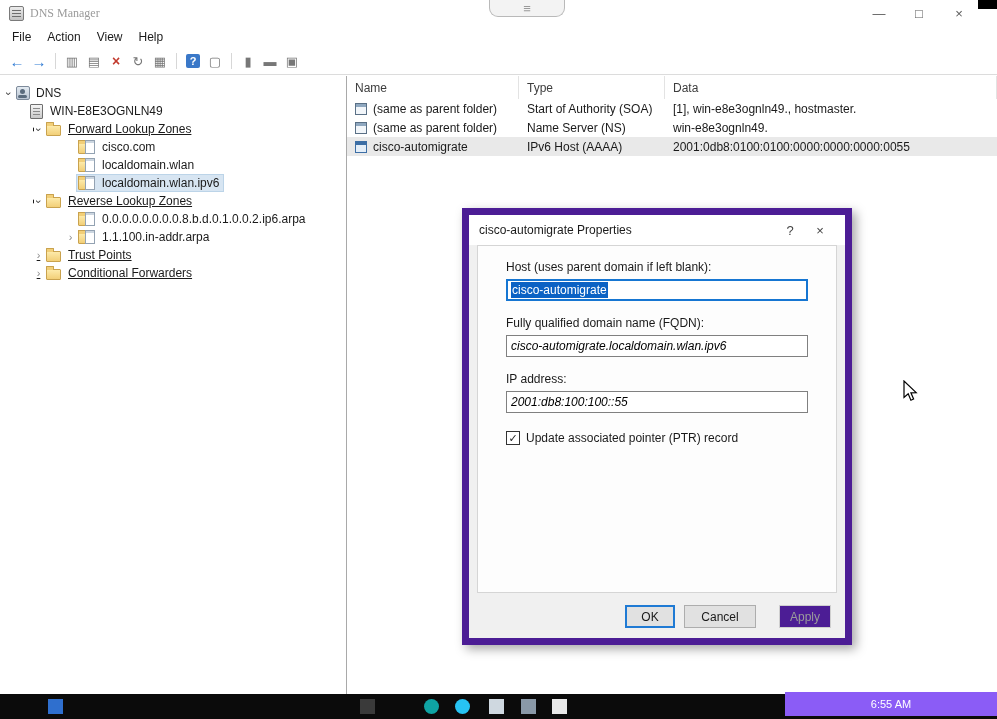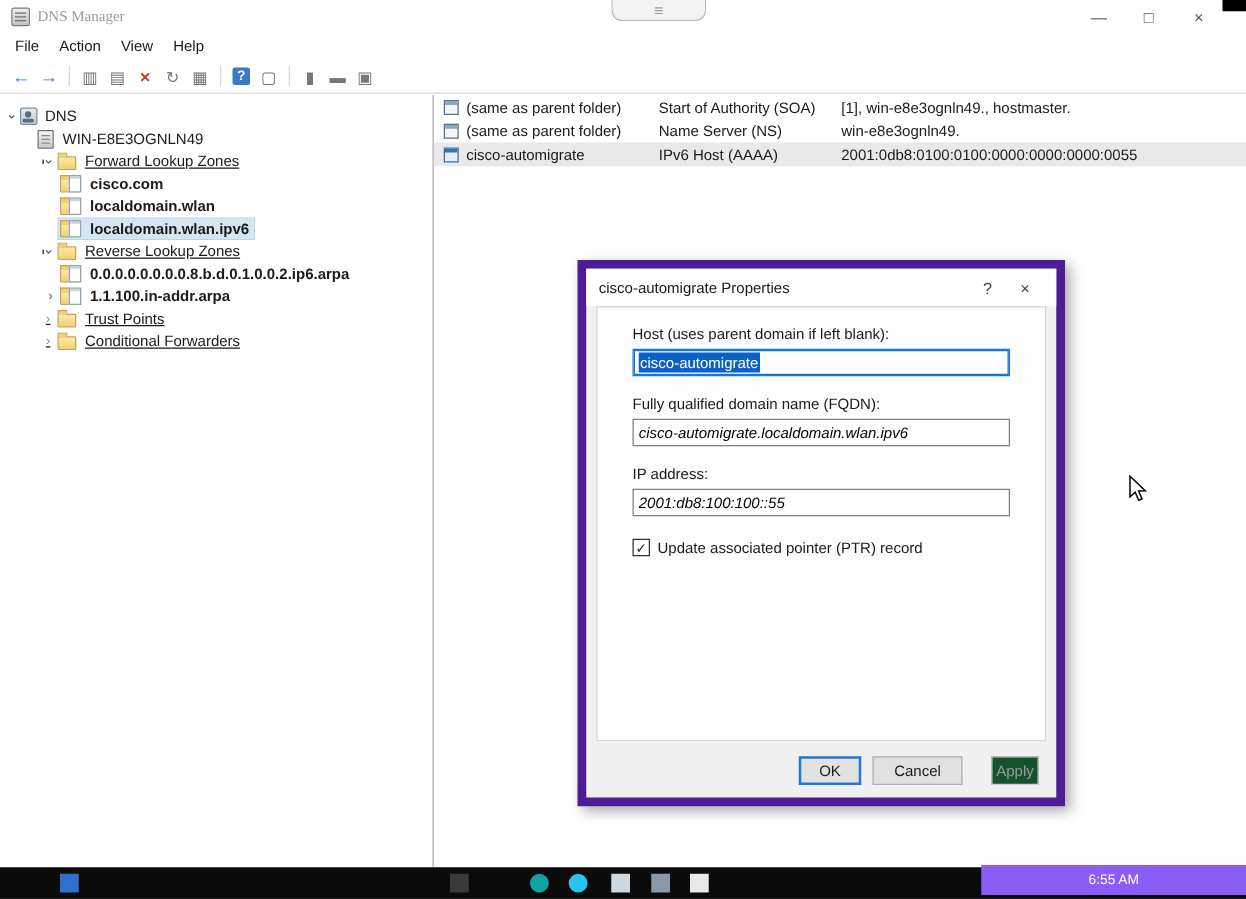--- a/index.html
+++ b/index.html
@@ -42,21 +42,21 @@
   .tsep { width:1px; height:16px; background:#d7d7d7; margin:0 5px; }
 
   .content { position:absolute; left:0; top:76px; right:0; bottom:0; display:flex; }
   .tree-pane { width:347px; border-right:1px solid #a9a9a9; padding-top:8px; overflow:hidden; }
   .list-pane { flex:1; position:relative; overflow:hidden; }
 
   
   .trow { height:18px; display:flex; align-items:center; white-space:nowrap; }
   .exp { width:13px; flex:0 0 13px; text-align:center; color:#8b8b8b; font-size:11px; line-height:13px; }
   .exp.open { transform:rotate(90deg); color:#444; }
-  .lv0 { padding-left:2px; } .lv1 { padding-left:16px; } .lv2 { padding-left:32px;text-decoration:underline; } .lv3 { padding-left:34px;font-weight:bold; }
+  .lv0 { padding-left:2px; } .lv1 { padding-left:16px; } .lv2 { padding-left:32px;text-decoration:underline; } .lv3 { padding-left:64px; }
   .row-inner { display:flex; align-items:center; padding:1px 4px 1px 1px; }
   .row-inner.sel { background:#d7e5f2; outline:1px solid #bcd4e8; }
   .tlabel { padding-left:1px; }
 
   .i-dnsroot { width:14px; height:14px; flex:0 0 14px; margin-right:5px; position:relative;
     background:linear-gradient(#e3eaf1,#b9c4d2); border:1px solid #7d8a9a; border-radius:2px; }
   .i-dnsroot::before { content:""; position:absolute; left:3px; top:2px; width:5px; height:5px;
     border-radius:50%; background:#5a6b7d; }
   .i-dnsroot::after { content:""; position:absolute; left:1px; top:8px; width:9px; height:3px;
     border-radius:2px; background:#5a6b7d; }
@@ -107,21 +107,21 @@
   .txt-sel { background:#0b62c4; color:#fff; padding:1px 1px; }
   input.txt { display:inline-block;font-style:italic; }
   .cb-row { display:flex; align-items:center; margin-top:18px; }
   .checkbox { width:14px; height:14px; border:1px solid #333; background:#fff; margin-right:6px;
     display:flex; align-items:center; justify-content:center; font-size:11px; color:#222; }
   .dlg-buttons { position:absolute; right:14px; bottom:10px; display:flex; align-items:flex-start; }
   .btn { height:23px; background:#e1e1e1; border:1px solid #adadad; display:flex; align-items:center;
     justify-content:center; font-size:12px; }
   .btn-ok { width:50px; border:2px solid #1f7ad4; }
   .btn-cancel { width:72px; margin-left:9px; }
-  .btn-apply { width:38px; margin-left:23px; background:#14532d; border-color:#cfcfcf; color:#9b9b9b; }
+  .btn-apply { width:52px; margin-left:23px; background:#4c1d95; border-color:#cfcfcf; color:#9b9b9b; }
 
   
   .taskbar { position:absolute; left:0; top:694px; width:997px; height:25px; background:#0b0b0b; }
   .tb-icon { position:absolute; top:5px; width:15px; height:15px; }
   .clock-panel { position:absolute; right:0; bottom:3px; width:212px; height:24px; background:#8b5cf6;
     display:flex; align-items:center; justify-content:center; color:#fff; font-size:11px; z-index:3; }
 
   .cursor { position:absolute; left:903px; top:380px; z-index:20; }
 </style>
 </head>
@@ -242,20 +242,25 @@
       <div class="trow lv2">
         <span class="exp">›</span>
         <div class="row-inner">
             <span class="i-folder"></span>
             <span class="tlabel">Conditional Forwarders</span>
           </div>
       </div>
     </div>
 
     <div class="list-pane">
+      <div class="list-header">
+        <div class="hcell c-name">Name</div>
+        <div class="hcell c-type">Type</div>
+        <div class="hcell c-data">Data</div>
+      </div>
       <div class="lrow">
         <div class="cell c-name">
             <span class="i-record"></span>
             <span>(same as parent folder)</span>
           </div>
         <div class="cell c-type">Start of Authority (SOA)</div>
         <div class="cell c-data">[1], win-e8e3ognln49., hostmaster.</div>
       </div>
       <div class="lrow">
         <div class="cell c-name">

